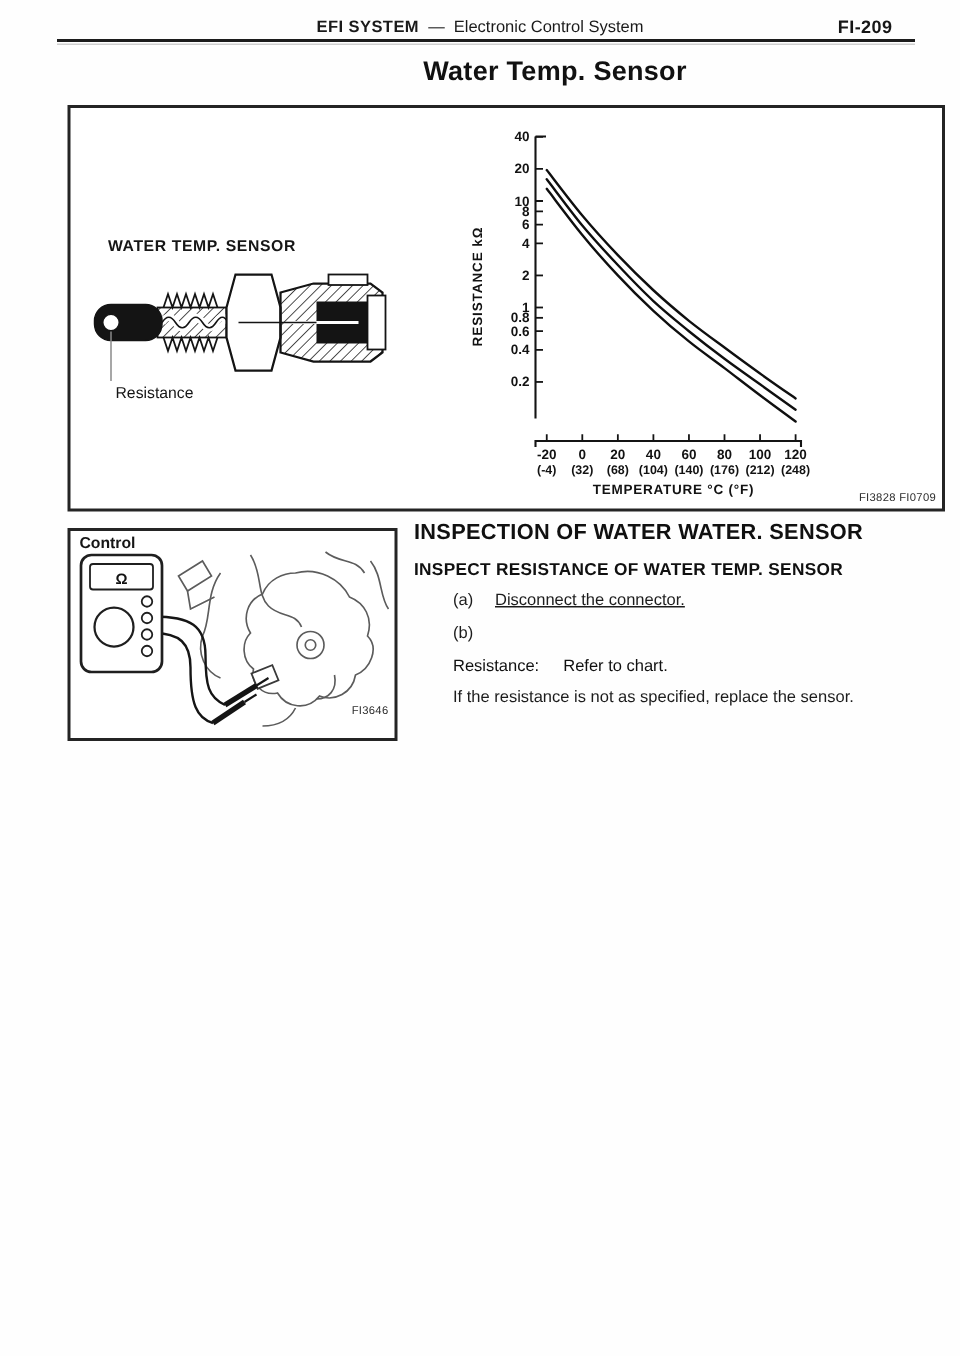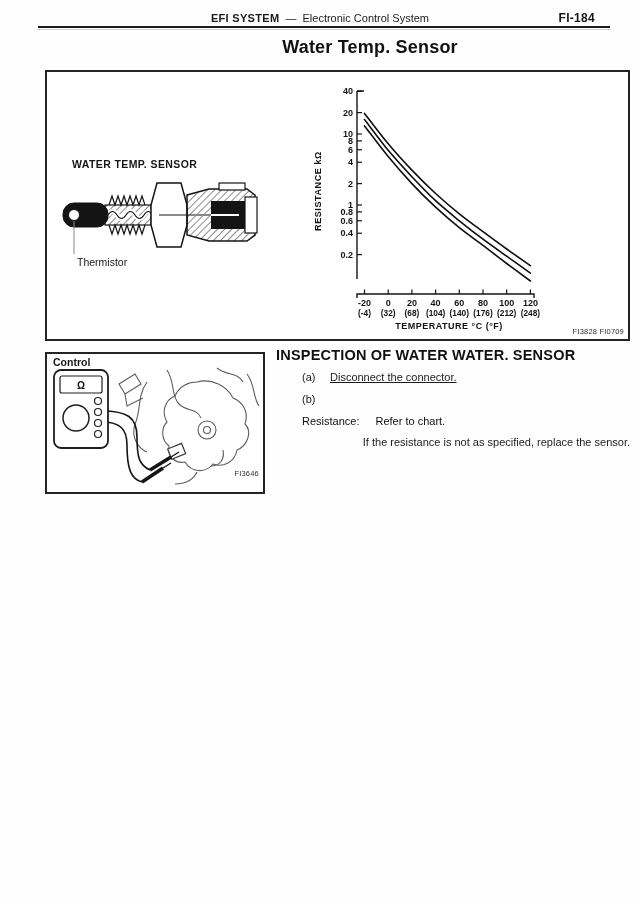--- a/index.html
+++ b/index.html
@@ -42,33 +42,33 @@
 
   
   .inspection{position:absolute;left:276px;top:347px;width:354px;}
   .insp-h1{font-size:14.5px;font-weight:bold;letter-spacing:.2px;margin:0;color:#101010;}
   .insp-h2{font-size:11.5px;font-weight:bold;letter-spacing:.2px;margin:11px 0 0 0;color:#101010;}
   .step{display:flex;margin-top:7px;padding-left:26px;font-size:11px;line-height:1.32;color:#1c1c1c;}
   .step-label{width:28px;flex:0 0 28px;}
   .step-text{max-width:268px;text-decoration:underline;}
   .spec{margin-top:9px;padding-left:26px;font-size:11px;font-weight:normal;color:#101010;}
   .spec .spec-label{margin-right:16px;}
-  .note{margin-top:9px;padding-left:26px;font-size:11px;color:#1c1c1c;margin-bottom:0;text-align:right;}
+  .note{margin-top:9px;padding-left:26px;font-size:11px;color:#1c1c1c;margin-bottom:0;}
 </style>
 </head>
 <body>
 
 <div class="page">
 
   <div class="hdr-center">
     <span class="sec">EFI SYSTEM</span>
     <span class="sep">—</span>
     <span class="sub">Electronic Control System</span>
   </div>
-  <div class="hdr-page">FI-184</div>
+  <div class="hdr-page">FI-209</div>
   <div class="hdr-rule"></div>
 
   <div class="page-title">Water Temp. Sensor</div>
 
   <section class="figbox figbox-top">
 
     <div class="sensor-label">WATER TEMP. SENSOR</div>
 
     <svg class="sensor-svg" width="205" height="95" viewBox="0 0 205 95">
       <defs>
@@ -92,21 +92,21 @@
       <polygon points="128,20 150,14 188,14 196,20 196,60 188,66 150,66 128,60" fill="url(#hatch)" stroke="#141414" stroke-width="1.5"></polygon>
       <rect x="152" y="26" width="34" height="28" fill="#141414"></rect>
       <line x1="132" y1="40" x2="180" y2="40" stroke="#ffffff" stroke-width="2"></line>
       <line x1="100" y1="40" x2="152" y2="40" stroke="#141414" stroke-width="1"></line>
       <rect x="186" y="22" width="12" height="36" fill="#ffffff" stroke="#141414" stroke-width="1.2"></rect>
       <rect x="160" y="8" width="26" height="7" fill="#ffffff" stroke="#141414" stroke-width="1.2"></rect>
 
       <line x1="15" y1="46" x2="15" y2="79" stroke="#8a8a8a" stroke-width="1"></line>
     </svg>
 
-    <div class="thermistor-label">Thermistor</div>
+    <div class="thermistor-label">Resistance</div>
 
     <svg id="resistance-chart" class="chart-svg" width="325" height="250" viewBox="0 0 325 250">
         <path d="M50,5 H57 M50,5 V193" fill="none" stroke="#141414" stroke-width="1.4"></path>
         <line x1="50" y1="5.253740615714662" x2="55" y2="5.253740615714662" stroke="#141414" stroke-width="1.2"></line>
         <text x="46" y="8.253740615714662" text-anchor="end" font-size="9" font-weight="bold">40</text>
         <line x1="50" y1="26.62687030785733" x2="55" y2="26.62687030785733" stroke="#141414" stroke-width="1.2"></line>
         <text x="46" y="29.62687030785733" text-anchor="end" font-size="9" font-weight="bold">20</text>
         <line x1="50" y1="48" x2="55" y2="48" stroke="#141414" stroke-width="1.2"></line>
         <text x="46" y="51" text-anchor="end" font-size="9" font-weight="bold">10</text>
         <line x1="50" y1="54.88061092357201" x2="55" y2="54.88061092357201" stroke="#141414" stroke-width="1.2"></line>
@@ -202,20 +202,21 @@
         <circle cx="51" cy="69" r="3.5" fill="#fff" stroke="#1f1f1f" stroke-width="1.2"></circle>
         <circle cx="51" cy="80" r="3.5" fill="#fff" stroke="#1f1f1f" stroke-width="1.2"></circle>
       </g>
     </svg>
 
     <div class="figcode figcode-ohm">FI3646</div>
   </section>
 
   <section class="inspection">
     <h1 class="insp-h1">INSPECTION OF WATER WATER. SENSOR</h1>
+    <h2 class="insp-h2">INSPECT RESISTANCE OF WATER TEMP. SENSOR</h2>
 
     <div class="step">
       <span class="step-label">(a)</span>
       <span class="step-text">Disconnect the connector.</span>
     </div>
     <div class="step">
       <span class="step-label">(b)</span>
     </div>
 
     <div class="spec">

